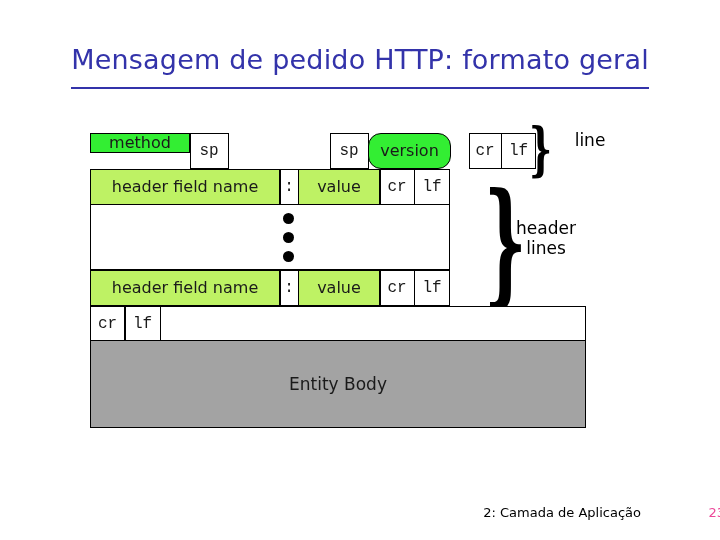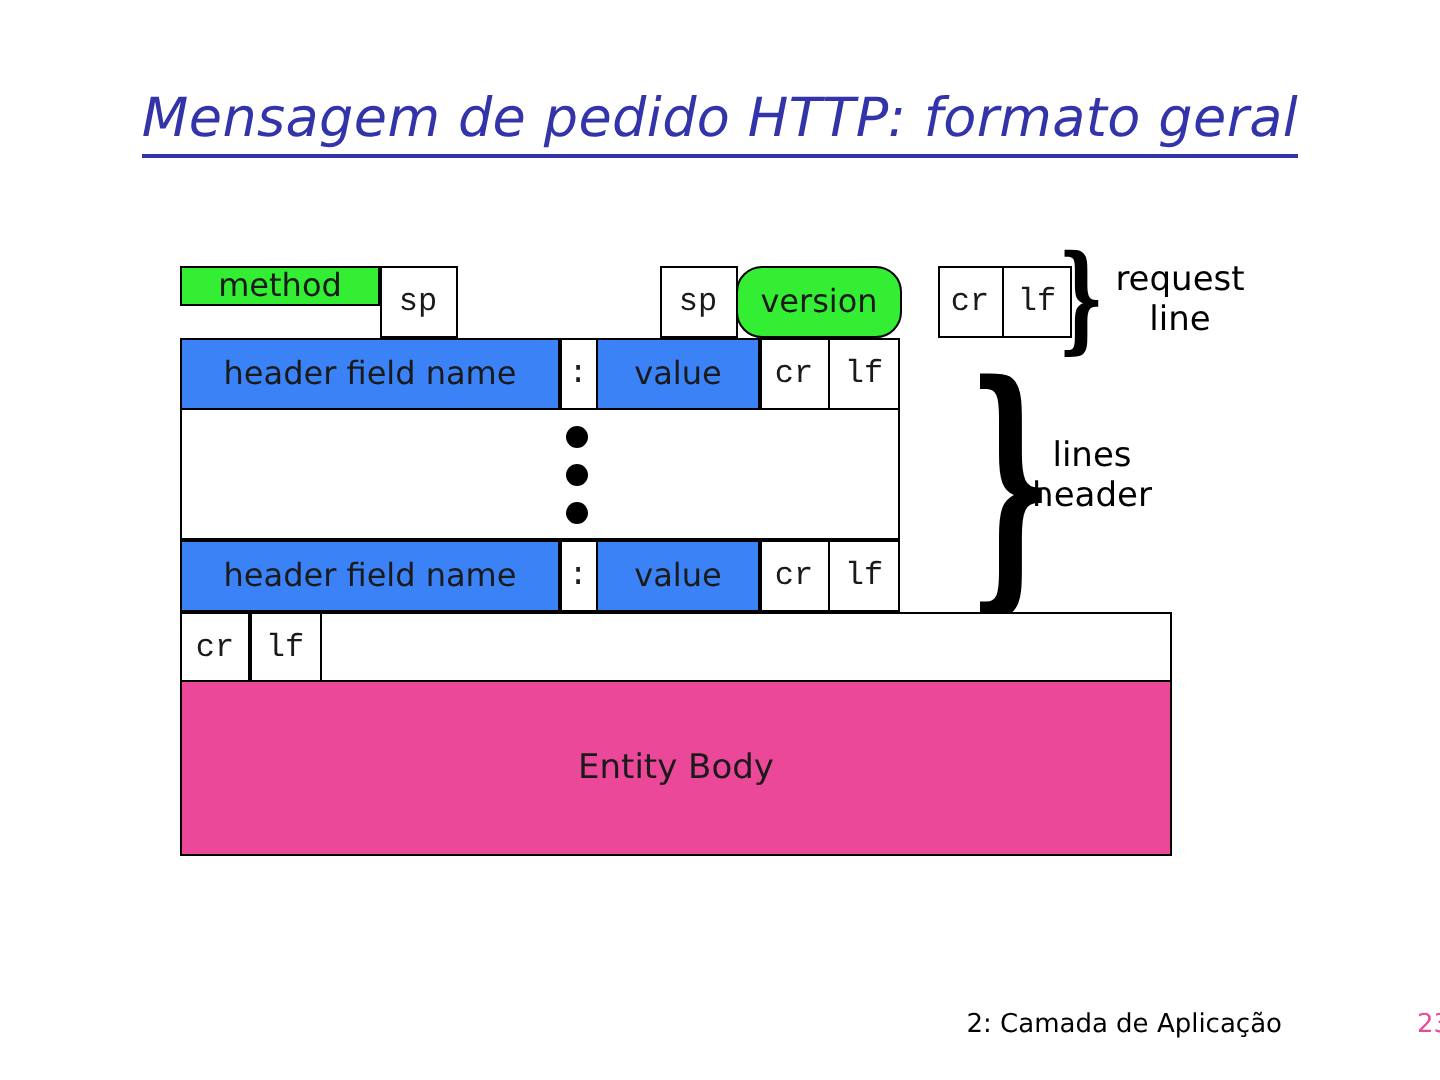--- a/index.html
+++ b/index.html
@@ -30,42 +30,41 @@
     text-align: center;
     color: #3333AA;
     font-family: "DejaVu Sans", sans-serif;
     font-size: 27px;
     font-weight: 500;
     letter-spacing: 0.2px;
     white-space: nowrap;
   }
   #title .t-underline {
     border-bottom: 2px solid #3333AA;
-    padding-bottom: 2px;
-    font-style: italic;
+    padding-bottom: 12px;
   }
 
   
   .cell {
     position: absolute;
     box-sizing: border-box;
     border: 1.5px solid #000000;
     display: flex;
     align-items: center;
     justify-content: center;
     font-family: "DejaVu Sans", sans-serif;
     font-size: 16px;
     color: #1a1a1a;
     line-height: 1;
     background: #ffffff;
     white-space: nowrap;
   }
   .cell.green  { background: #33EE33; }
-  .cell.magenta{ background: #3b82f6; }
-  .cell.yellow { background: #ec4899; }
+  .cell.magenta{ background: #bef264; }
+  .cell.yellow { background: #a3a3a3; }
   .cell.plain  { background: #ffffff; font-family: Liberation Mono, monospace; }
 
   
   .dot {
     position: absolute;
     width: 11px;
     height: 11px;
     border-radius: 50%;
     background: #000000;
   }
@@ -147,21 +146,20 @@
   <div class="cell plain" style="left:329.5px; top:133px; width:39px; height:36px;">sp</div>
 
   <div class="cell green" style="left:368px; top:133px; width:83px; height:36px;border-radius:13px;">version</div>
 
   <div class="cell plain" style="left:468.5px; top:133px; width:33px; height:36px;">cr</div>
 
   <div class="cell plain" style="left:501px; top:133px; width:35px; height:36px;">lf</div>
 
   <div class="brace" id="brace-request">}</div>
   <div class="side-label" style="left:546px; top:131px; width:88px;">
-    <div>request</div>
     <div>line</div>
   </div>
 
   <div class="cell magenta" style="left:90px; top:168.5px; width:190px; height:36px;">header field name</div>
 
   <div class="cell plain" style="left:279.5px; top:168.5px; width:19px; height:36px;">:</div>
 
   <div class="cell magenta" style="left:298px; top:168.5px; width:82px; height:36px;">value</div>
 
   <div class="cell plain" style="left:379.5px; top:168.5px; width:35px; height:36px;">cr</div>
@@ -178,22 +176,22 @@
   <div class="cell plain" style="left:279.5px; top:270px; width:19px; height:36px;">:</div>
 
   <div class="cell magenta" style="left:298px; top:270px; width:82px; height:36px;">value</div>
 
   <div class="cell plain" style="left:379.5px; top:270px; width:35px; height:36px;">cr</div>
 
   <div class="cell plain" style="left:414px; top:270px; width:36px; height:36px;">lf</div>
 
   <div class="brace" id="brace-header">}</div>
   <div class="side-label" style="left:500px; top:219px; width:92px;">
+    <div>header</div>
     <div>lines</div>
-    <div>header</div>
   </div>
 
   <div class="cell plain" style="left:90px; top:305.5px; width:35px; height:36px;">cr</div>
 
   <div class="cell plain" style="left:124.5px; top:305.5px; width:36px; height:36px;">lf</div>
 
   <div class="cell plain" style="left:160px; top:305.5px; width:426px; height:36px;"></div>
 
   <div class="cell yellow" style="left:90px; top:340px; width:496px; height:88px; font-size:17px;">Entity Body</div>
 

